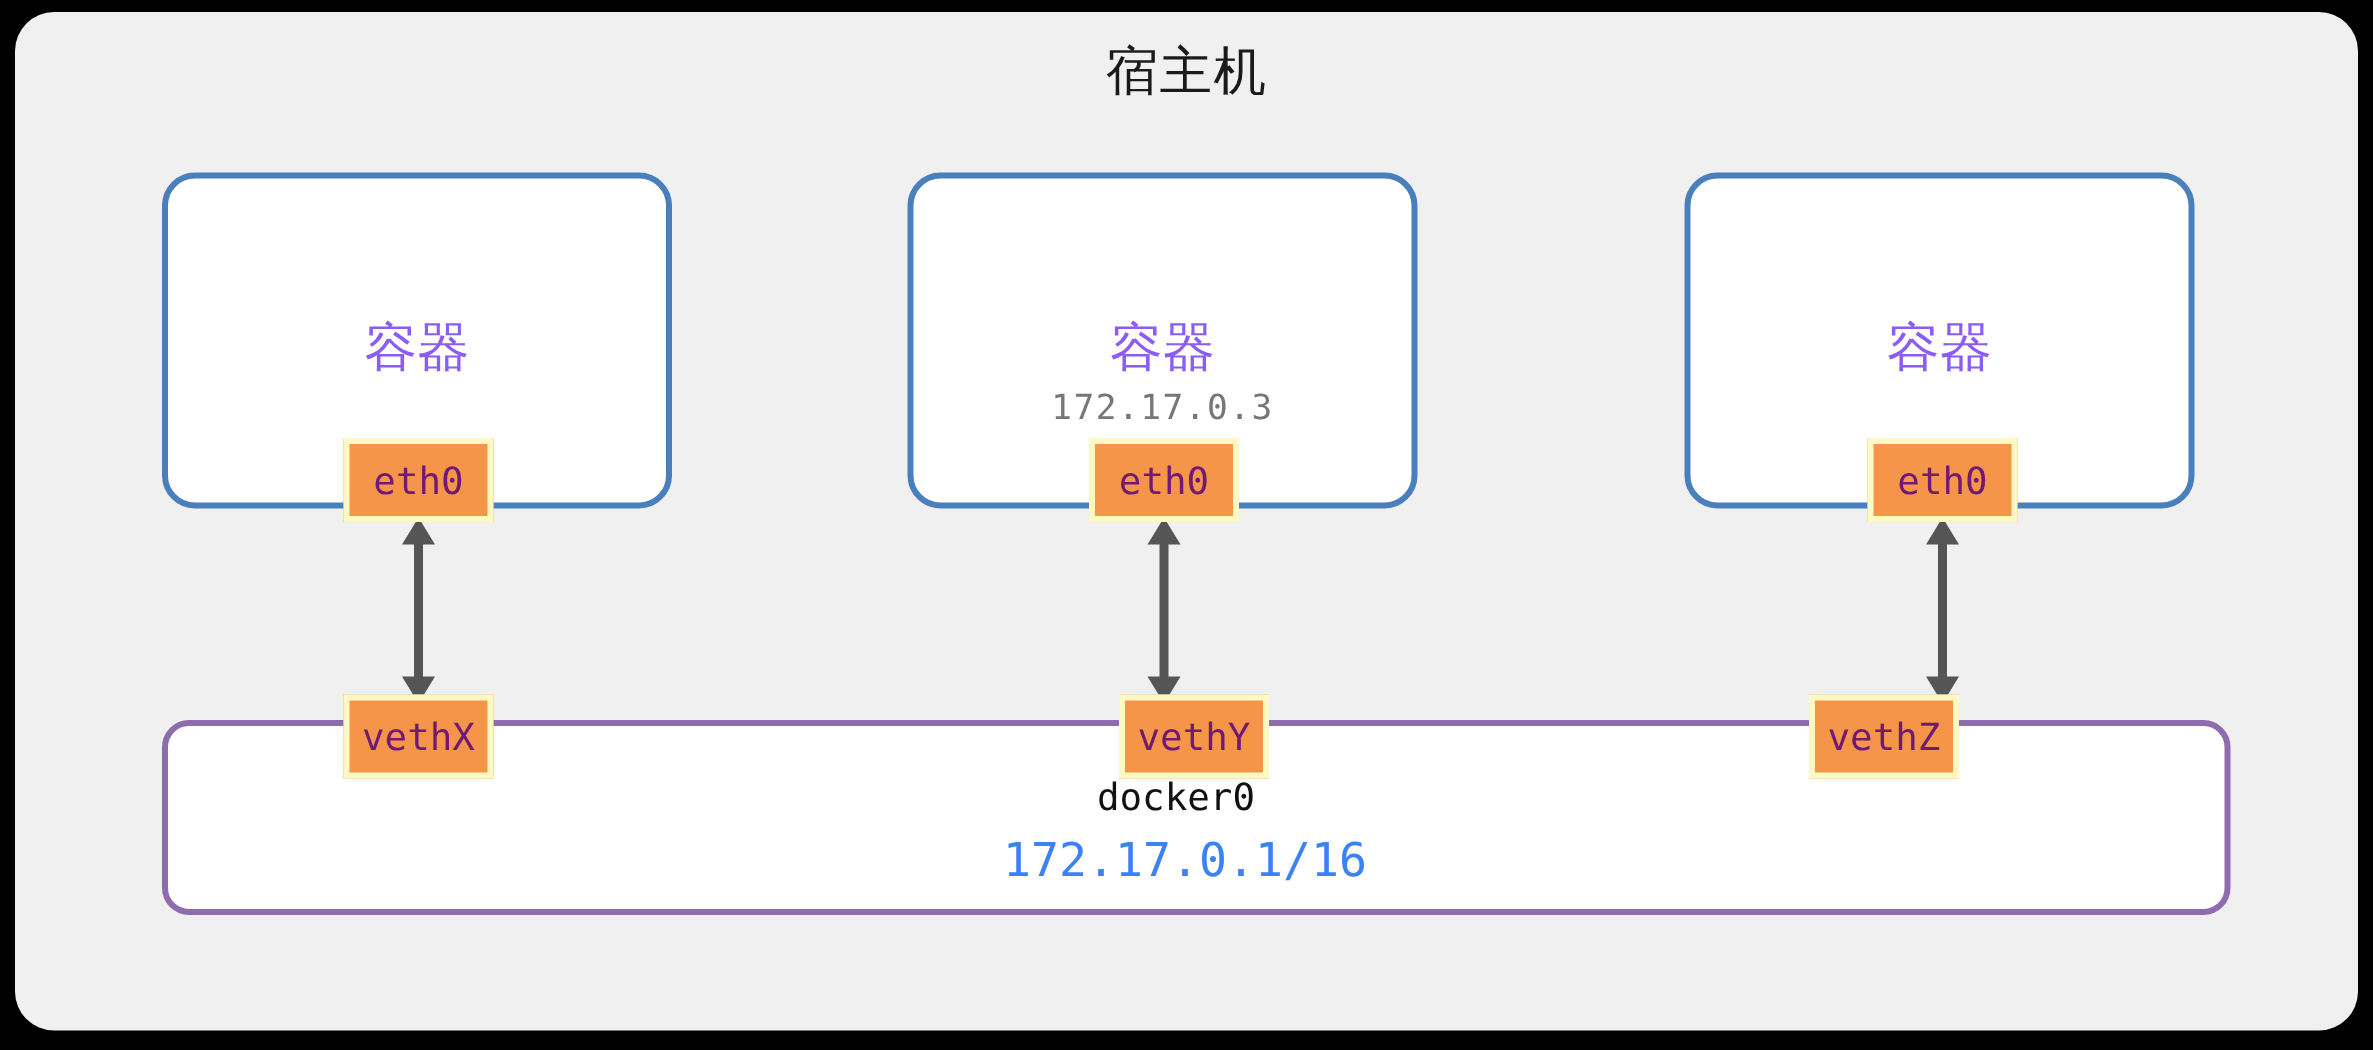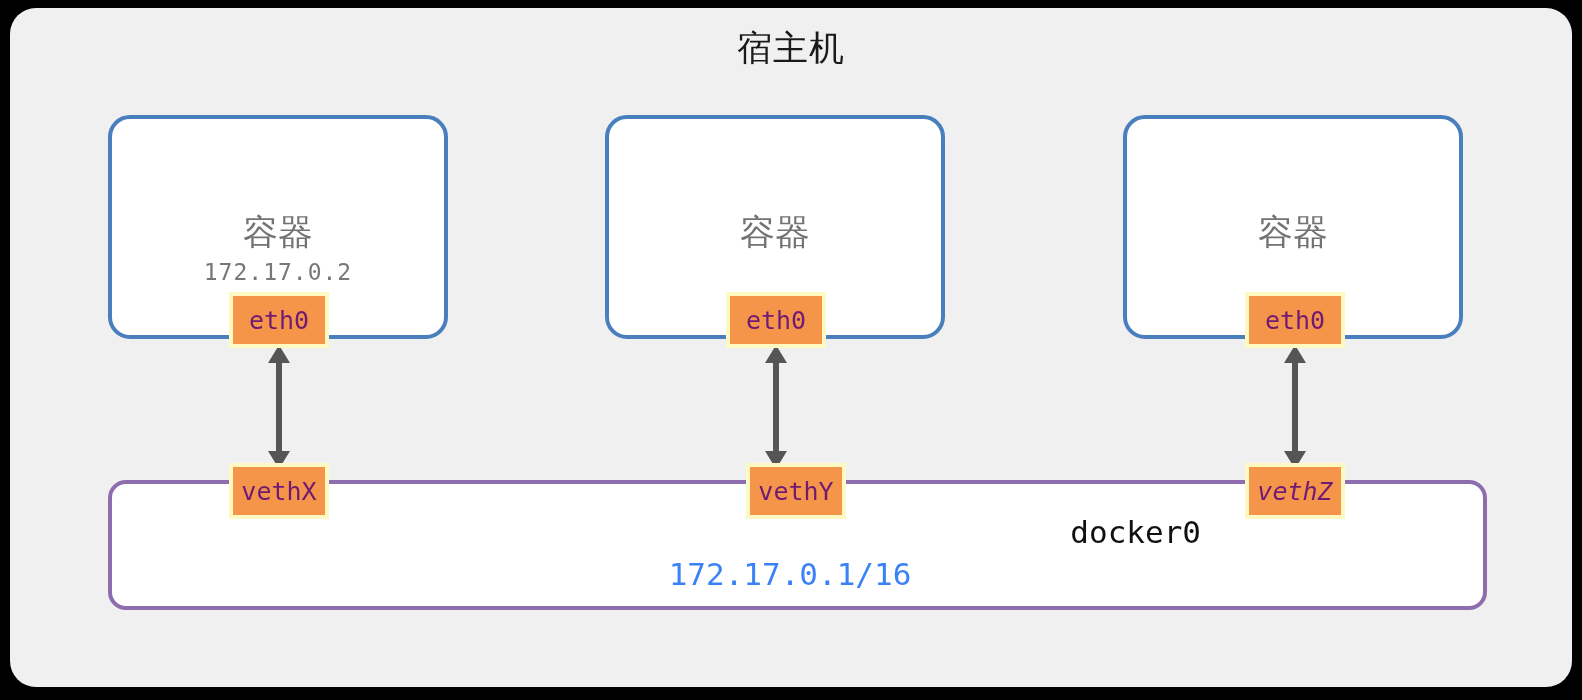--- a/index.html
+++ b/index.html
@@ -44,21 +44,21 @@
     border: 4px solid #4A7FBD;
     border-radius: 22px;
   }
   .container-name {
     position: absolute;
     left: 0; right: 0;
     top: 92px;
     text-align: center;
     font-size: 35px;
     line-height: 42px;
-    color: #737373;
+    color: #8b5cf6;
     font-family: "DejaVu Sans", "Liberation Sans", sans-serif;
   }
   .container-ip {
     position: absolute;
     left: 0; right: 0;
     top: 139px;
     text-align: center;
     font-size: 23px;
     line-height: 28px;
     color: #777777;
@@ -87,24 +87,24 @@
     position: absolute;
     left: 108px; top: 480px;
     width: 1379px; height: 130px;
     background: #FFFFFF;
     border: 4px solid #8E6DAE;
     border-radius: 18px;
     z-index: 2;
   }
   .bridge-name {
     position: absolute;
-    left: 341px; top: 513px;
+    left: 354px; top: 513px;
     width: 860px;
-    text-align: right;
-    font-size: 31px;
+    text-align: center;
+    font-size: 25px;
     line-height: 38px;
     color: #111111;
     font-family: "DejaVu Sans Mono", "Liberation Mono", monospace;
     z-index: 5;
   }
   .bridge-ip {
     position: absolute;
     left: 360px; top: 555px;
     width: 860px;
     text-align: center;
@@ -128,26 +128,26 @@
 <body>
 
 <div id="stage">
 
   <div class="host-frame">
     <div class="host-title">宿主机</div>
   </div>
 
   <div class="container-box" style="left:108px;">
     <div class="container-name">容器</div>
-    <div class="container-ip">172.17.0.2</div>
   </div>
   <div class="iface" style="left:229px; top:292px;">eth0</div>
 
   <div class="container-box" style="left:605px;">
     <div class="container-name">容器</div>
+    <div class="container-ip">172.17.0.3</div>
   </div>
   <div class="iface" style="left:726px; top:292px;">eth0</div>
 
   <div class="container-box" style="left:1123px;">
     <div class="container-name">容器</div>
   </div>
   <div class="iface" style="left:1245px; top:292px;">eth0</div>
 
   <div class="link-arrow" style="left:259px;">
     <svg width="40" height="126" viewBox="0 0 40 126" xmlns="http://www.w3.org/2000/svg">
@@ -170,15 +170,15 @@
       <polygon points="20,125 31,107 9,107" fill="#555555"></polygon>
     </svg>
   </div>
 
   <div class="bridge-box"></div>
   <div class="bridge-name">docker0</div>
   <div class="bridge-ip">172.17.0.1/16</div>
 
   <div class="iface" style="left:229px; top:463px;">vethX</div>
   <div class="iface" style="left:726px; top:463px;margin-left:20px;">vethY</div>
-  <div class="iface" style="left:1245px; top:463px;font-style:italic;">vethZ</div>
+  <div class="iface" style="left:1206px; top:463px;">vethZ</div>
 
 </div>
 
 </body></html>

